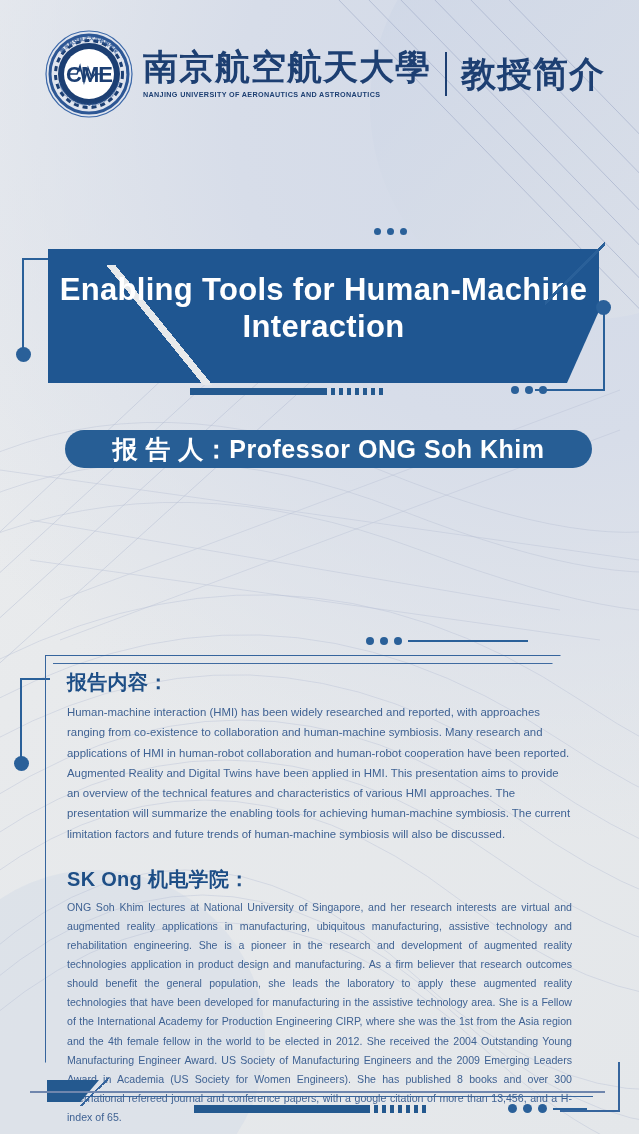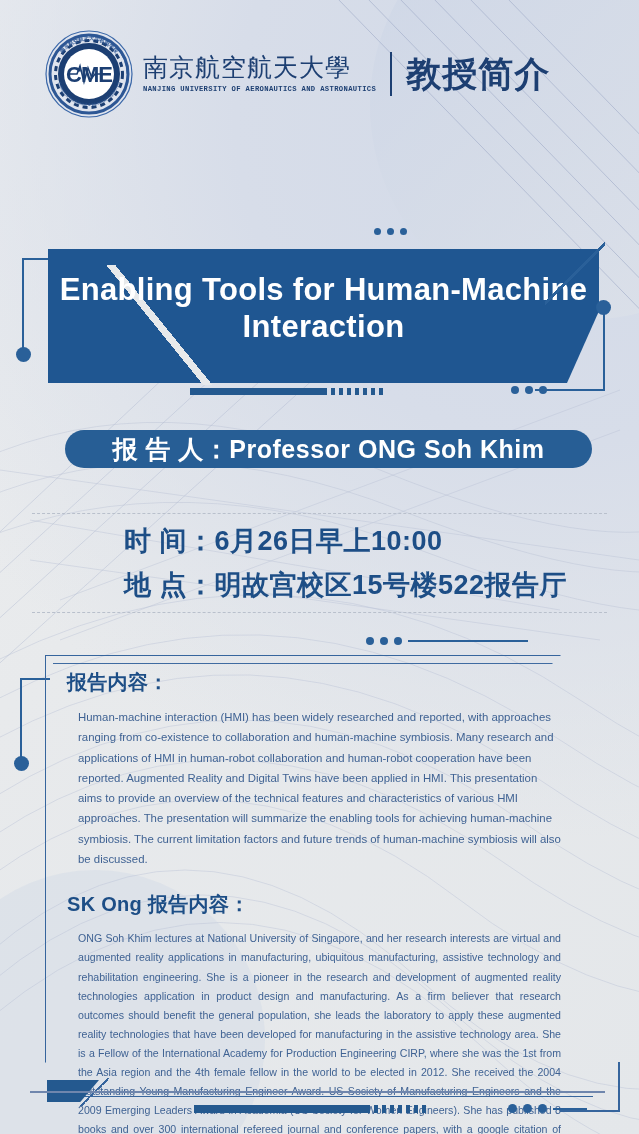--- a/index.html
+++ b/index.html
@@ -17,25 +17,25 @@
   
   .bgsvg{position:absolute;left:0;top:0;width:639px;height:1134px;pointer-events:none;}
 
   
   .header{position:absolute;left:0;top:28px;width:639px;height:92px;display:flex;align-items:center;}
   .logo{position:relative;width:88px;height:88px;margin-left:45px;flex:0 0 auto;}
   .logo svg{display:block;}
   .univ{display:flex;align-items:center;margin-left:10px;}
   .univ-cn{
     font-family:"Liberation Serif","DejaVu Serif",serif;
-    font-size:25px;font-weight:normal;color:#1d3f72;letter-spacing:1px;line-height:1;
+    font-size:35px;font-weight:bold;color:#1d3f72;letter-spacing:1px;line-height:1;
   }
   .univ-en{
-    font-family:Liberation Mono, monospace;font-size:7.2px;font-weight:bold;
-    color:#1d3f72;letter-spacing:0.35px;margin-top:5px;white-space:nowrap;text-align:right;
+    font-family:Liberation Sans, sans-serif;font-size:7.2px;font-weight:bold;
+    color:#1d3f72;letter-spacing:0.35px;margin-top:5px;white-space:nowrap;
   }
   .vbar{width:2px;height:44px;background:#1d3f72;margin:0 14px;}
   .school{
     font-family:"Liberation Serif","DejaVu Serif",serif;
     font-size:35px;font-weight:bold;color:#1d3f72;letter-spacing:1px;line-height:1;
   }
 
   
   .bigtitle{
     position:absolute;left:44px;top:128px;
@@ -123,21 +123,21 @@
     opacity:.95;
   }
   .cbox-inner{position:absolute;left:22px;top:14px;width:505px;}
   .sec-h{
     font-size:20px;font-weight:bold;color:#1d4e86;margin:0 0 6px 0;letter-spacing:.3px;
   }
   .sec-h2{
     font-size:20px;font-weight:bold;color:#1d4e86;margin:22px 0 5px 0;letter-spacing:.3px;
   }
   .body-txt{
-    font-size:11.4px;color:#3f6293;line-height:1.78;margin:11px;text-align:left;
+    font-size:11.4px;color:#3f6293;line-height:1.78;margin:0;text-align:left;
   }
   .body-txt.just{text-align:justify;font-size:10.6px;line-height:1.8;}
 
   
   .cb-left{position:absolute;left:20px;top:678px;width:30px;height:92px;}
   .cb-left .h{position:absolute;left:0;top:0;width:30px;height:2px;background:#2a6099;}
   .cb-left .v{position:absolute;left:0;top:0;width:2px;height:84px;background:#2a6099;}
   .cb-left .d{position:absolute;left:-6px;top:78px;width:15px;height:15px;border-radius:50%;background:#2a6099;}
 
   
@@ -283,43 +283,39 @@
   </div>
   <div class="dots-br">
     <i></i>
       <i></i>
       <i></i>
       <span class="ln"></span>
   </div>
 
   <div class="speaker">报 告 人：Professor ONG Soh Khim</div>
 
-  <div class="tp">
-    <div>时  间：6月26日早上10:00</div>
-    <div>地  点：明故宫校区15号楼522报告厅</div>
-  </div>
 
   <div class="dots-cb">
     <i></i>
       <i></i>
       <i></i>
       <span class="ln"></span>
   </div>
   <div class="cb-left">
     <div class="h"></div>
       <div class="v"></div>
       <div class="d"></div>
   </div>
   <div class="cbox">
     <div class="outline"></div>
     <div class="outline2"></div>
     <div class="cbox-inner">
       <div class="sec-h">报告内容：</div>
       <p class="body-txt">Human-machine interaction (HMI) has been widely researched and reported, with approaches ranging from co-existence to collaboration and human-machine symbiosis. Many research and applications of HMI in human-robot collaboration and human-robot cooperation have been reported. Augmented Reality and Digital Twins have been applied in HMI. This presentation aims to provide an overview of the technical features and characteristics of various HMI approaches. The presentation will summarize the enabling tools for achieving human-machine symbiosis. The current limitation factors and future trends of human-machine symbiosis will also be discussed.</p>
-      <div class="sec-h2">SK Ong 报告内容：</div>
+      <div class="sec-h2">SK Ong 机电学院：</div>
       <p class="body-txt just">ONG Soh Khim lectures at National University of Singapore, and her research interests are virtual and augmented reality applications in manufacturing, ubiquitous manufacturing, assistive technology and rehabilitation engineering. She is a pioneer in the research and development of augmented reality technologies application in product design and manufacturing. As a firm believer that research outcomes should benefit the general population, she leads the laboratory to apply these augmented reality technologies that have been developed for manufacturing in the assistive technology area. She is a Fellow of the International Academy for Production Engineering CIRP, where she was the 1st from the Asia region and the 4th female fellow in the world to be elected in 2012. She received the 2004 Outstanding Young Manufacturing Engineer Award. US Society of Manufacturing Engineers and the 2009 Emerging Leaders Award in Academia (US Society for Women Engineers). She has published 8 books and over 300 international refereed journal and conference papers, with a google citation of more than 13,456, and a H-index of 65.</p>
     </div>
   </div>
 
   <div class="bl-shape"></div>
   <div class="bl-diag"></div>
   <div class="bl-line"></div>
   <div class="br-corner">
     <div class="v"></div>
       <div class="h"></div>

